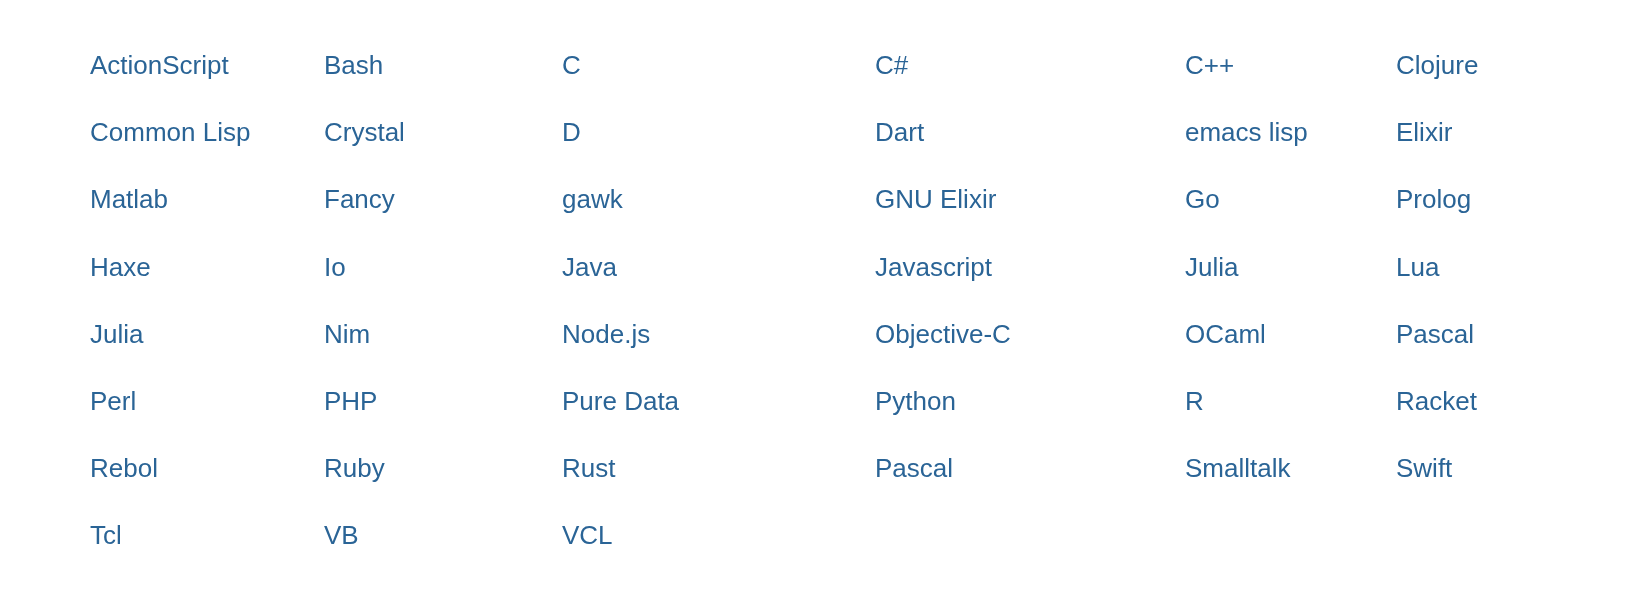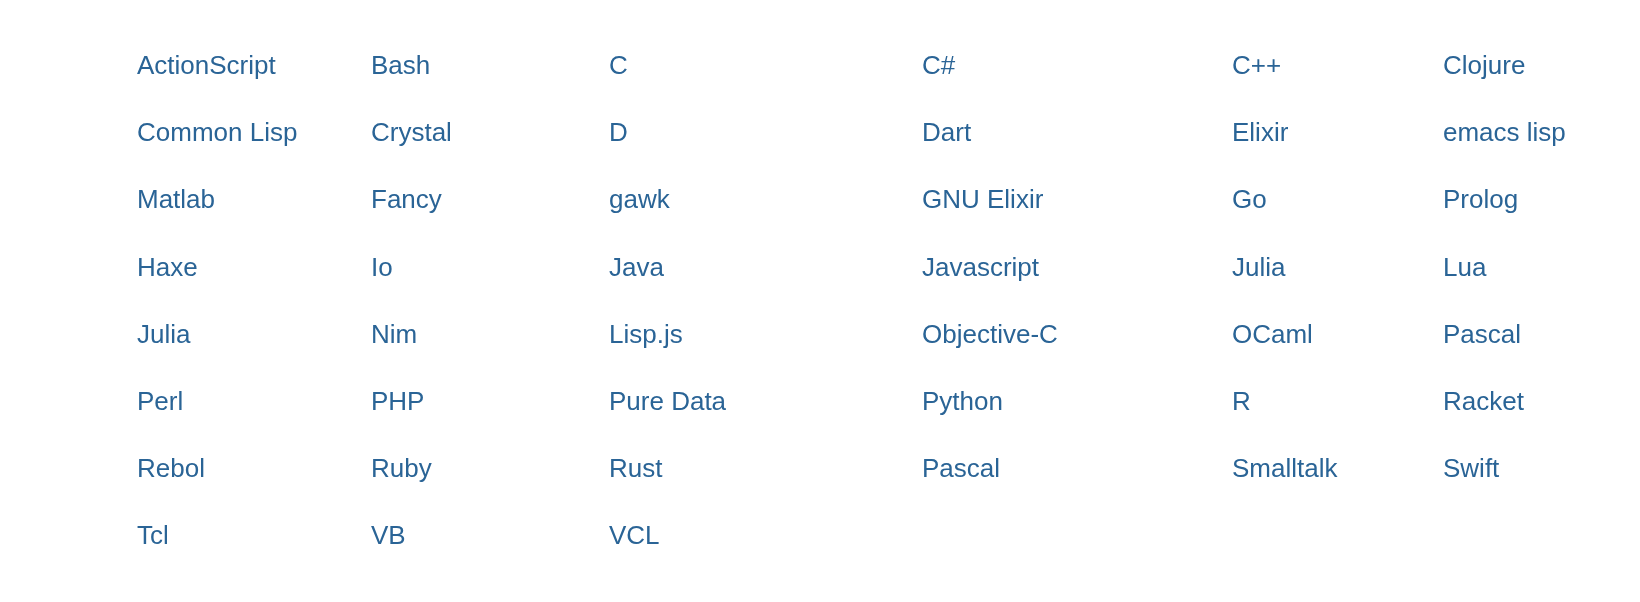--- a/index.html
+++ b/index.html
@@ -11,21 +11,20 @@
       font-family: "Helvetica Neue", Helvetica, Arial, sans-serif;
       background: #ffffff;
       padding: 50px 90px;
       width: 1640px;
     }
     .language-grid {
       display: grid;
       grid-template-columns: 234px 238px 313px 310px 211px auto;
       row-gap: 36px;
       column-gap: 0;
-      margin-left: 47px;
     }
     .language-link {
       color: #2a6496;
       font-size: 26px;
       font-weight: 400;
       text-decoration: none;
       cursor: pointer;
       line-height: 1.2;
       white-space: nowrap;
     }
@@ -37,37 +36,37 @@
   <a class="language-link">ActionScript</a>
   <a class="language-link">Bash</a>
   <a class="language-link">C</a>
   <a class="language-link">C#</a>
   <a class="language-link">C++</a>
   <a class="language-link">Clojure</a>
   <a class="language-link">Common Lisp</a>
   <a class="language-link">Crystal</a>
   <a class="language-link">D</a>
   <a class="language-link">Dart</a>
+  <a class="language-link">emacs lisp</a>
   <a class="language-link">Elixir</a>
-  <a class="language-link">emacs lisp</a>
   <a class="language-link">Matlab</a>
   <a class="language-link">Fancy</a>
   <a class="language-link">gawk</a>
   <a class="language-link">GNU Elixir</a>
   <a class="language-link">Go</a>
   <a class="language-link">Prolog</a>
   <a class="language-link">Haxe</a>
   <a class="language-link">Io</a>
   <a class="language-link">Java</a>
   <a class="language-link">Javascript</a>
   <a class="language-link">Julia</a>
   <a class="language-link">Lua</a>
   <a class="language-link">Julia</a>
   <a class="language-link">Nim</a>
-  <a class="language-link">Lisp.js</a>
+  <a class="language-link">Node.js</a>
   <a class="language-link">Objective-C</a>
   <a class="language-link">OCaml</a>
   <a class="language-link">Pascal</a>
   <a class="language-link">Perl</a>
   <a class="language-link">PHP</a>
   <a class="language-link">Pure Data</a>
   <a class="language-link">Python</a>
   <a class="language-link">R</a>
   <a class="language-link">Racket</a>
   <a class="language-link">Rebol</a>

